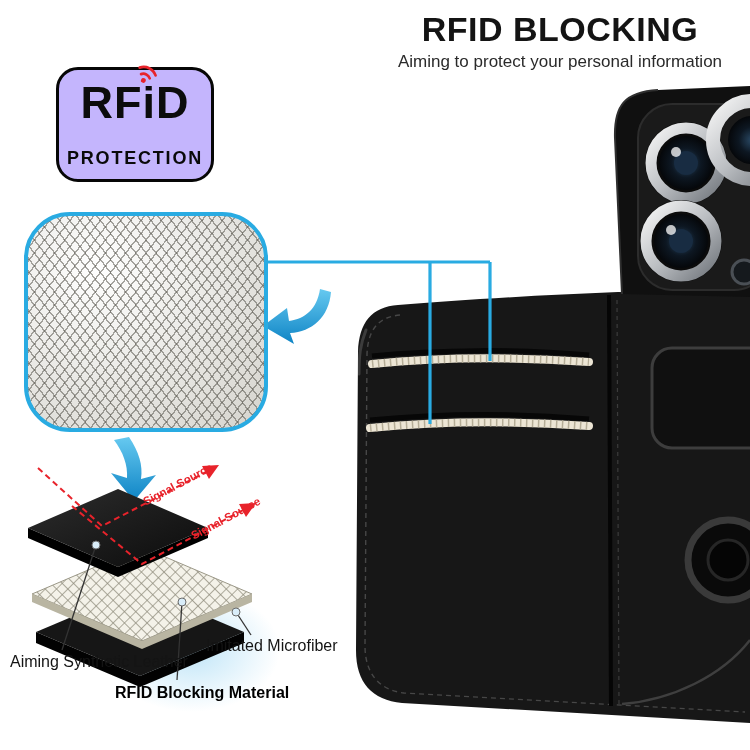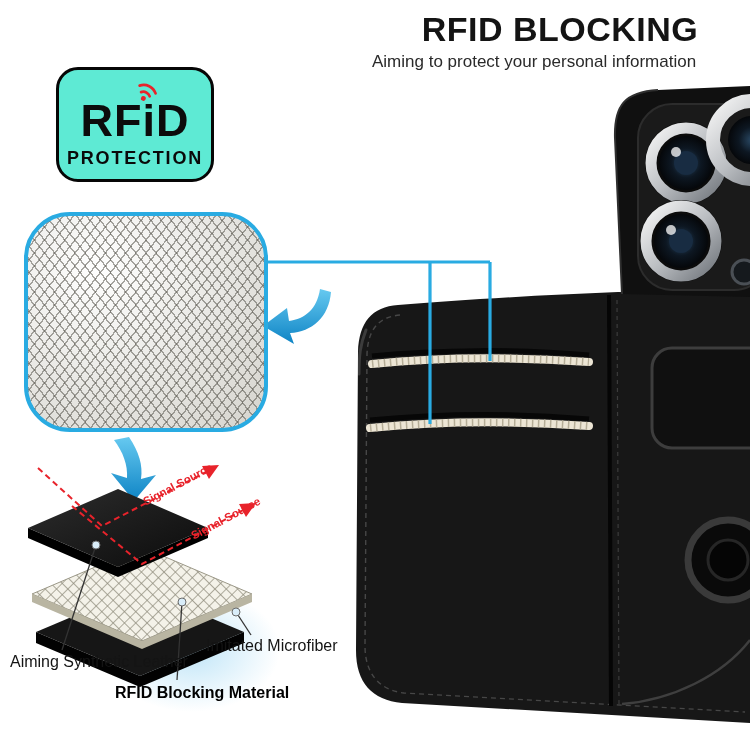--- a/index.html
+++ b/index.html
@@ -12,41 +12,41 @@
   svg.canvas{position:absolute;left:0;top:0;}
 
   
   .title{
     position:absolute;left:372px;top:10px;width:376px;
     text-align:center;font-size:34px;font-weight:900;letter-spacing:.5px;
     color:#141414;
   }
   .subtitle{
     position:absolute;left:372px;top:51px;width:376px;
-    text-align:left;font-size:17px;line-height:21px;color:#2a2a2a;
+    text-align:center;font-size:17px;line-height:21px;color:#2a2a2a;
   }
 
   
   .badge{
     position:absolute;left:56px;top:67px;width:152px;height:99px;
-    border:3.5px solid #060606;border-radius:22px;background:#5eead4;
+    border:3.5px solid #060606;border-radius:22px;background:#c4b5fd;
     display:flex;flex-direction:column;align-items:center;justify-content:flex-end;
     padding-bottom:10px;box-sizing:content-box;
   }
   .badge-brand{
     position:relative;font-size:45px;font-weight:700;line-height:1;
     color:#0c0c0c;letter-spacing:1px;
   }
   .i-wrap{position:relative;display:inline-block;}
   .wifi{
     position:absolute;left:50%;top:-17px;width:30px;height:23px;
     transform:translateX(-46%) rotate(26deg);
   }
   .badge-caption{
-    font-size:18px;font-weight:600;letter-spacing:1.8px;color:#0a0a0a;margin-top:5px;
+    font-size:18px;font-weight:600;letter-spacing:1.8px;color:#0a0a0a;margin-top:23px;
   }
 
   
   .mesh-swatch{
     position:absolute;left:24px;top:212px;width:236px;height:212px;
     border:4px solid #29abe2;border-radius:46px;
     background-color:#f6f5f0;
     background-image:
       repeating-linear-gradient(52deg, rgba(95,93,85,.55) 0 1.4px, transparent 1.4px 8px),
       repeating-linear-gradient(-52deg, rgba(95,93,85,.55) 0 1.4px, transparent 1.4px 8px),

